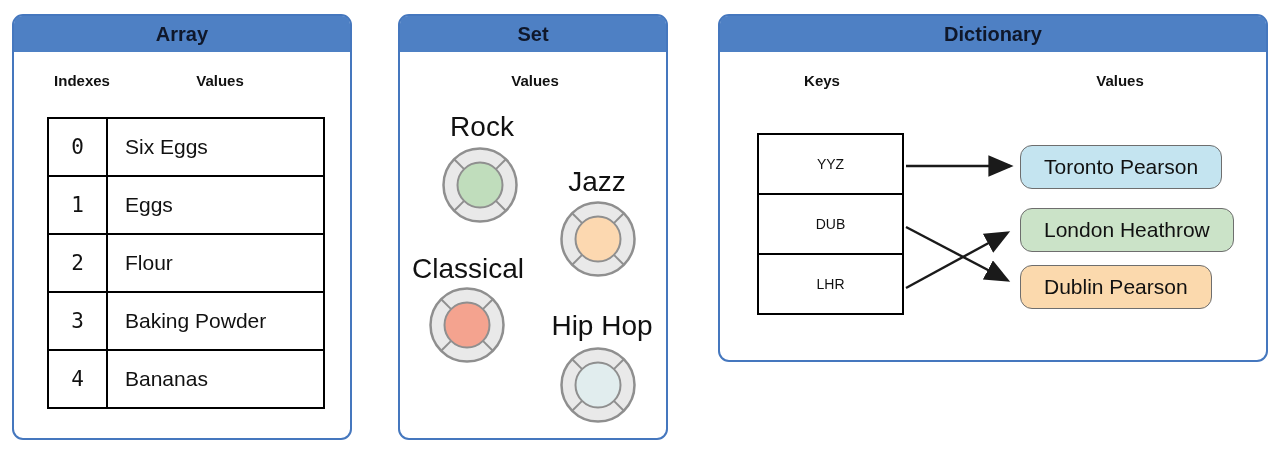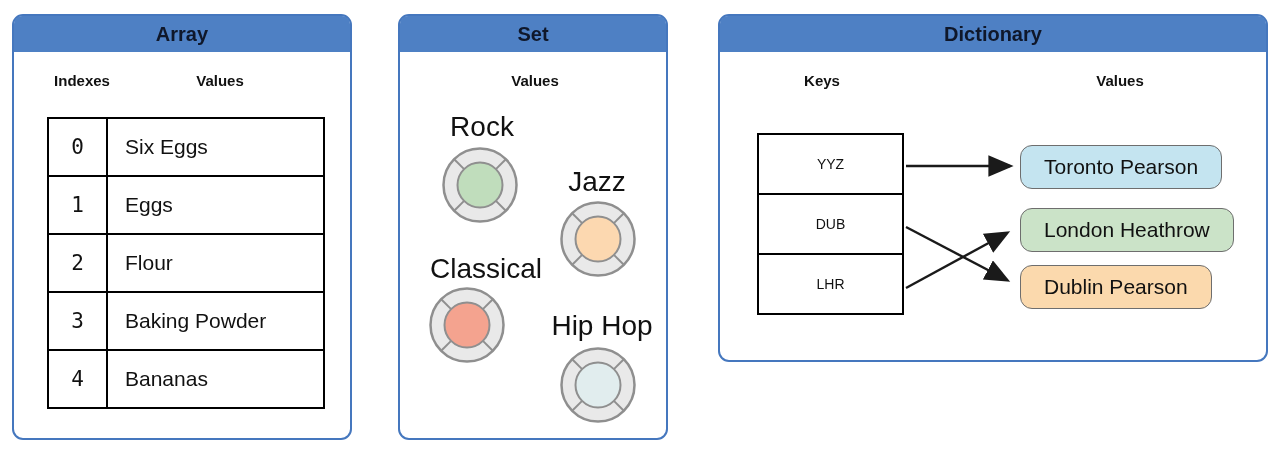--- a/index.html
+++ b/index.html
@@ -161,21 +161,21 @@
       <circle cx="40" cy="40" r="36.5" fill="#e9e9e9" stroke="#8f8f8f" stroke-width="2.5"></circle>
       <g stroke="#8f8f8f" stroke-width="2">
         <line x1="55.9" y1="24.1" x2="65.8" y2="14.2"></line>
         <line x1="24.1" y1="24.1" x2="14.2" y2="14.2"></line>
         <line x1="24.1" y1="55.9" x2="14.2" y2="65.8"></line>
         <line x1="55.9" y1="55.9" x2="65.8" y2="65.8"></line>
       </g>
       <circle cx="40" cy="40" r="22.5" stroke="#8f8f8f" stroke-width="2" fill="#fcd8b0"></circle>
     </svg>
 
-    <div class="set-item-label" style="left:0px; top:237px; width:136px;margin-left:18px;">Classical</div>
+    <div class="set-item-label" style="left:0px; top:237px; width:136px;">Classical</div>
     <svg class="disc" style="left:27px; top:269px;" viewBox="0 0 80 80">
       <circle cx="40" cy="40" r="36.5" fill="#e9e9e9" stroke="#8f8f8f" stroke-width="2.5"></circle>
       <g stroke="#8f8f8f" stroke-width="2">
         <line x1="55.9" y1="24.1" x2="65.8" y2="14.2"></line>
         <line x1="24.1" y1="24.1" x2="14.2" y2="14.2"></line>
         <line x1="24.1" y1="55.9" x2="14.2" y2="65.8"></line>
         <line x1="55.9" y1="55.9" x2="65.8" y2="65.8"></line>
       </g>
       <circle cx="40" cy="40" r="22.5" stroke="#8f8f8f" stroke-width="2" fill="#f4a38f"></circle>
     </svg>

